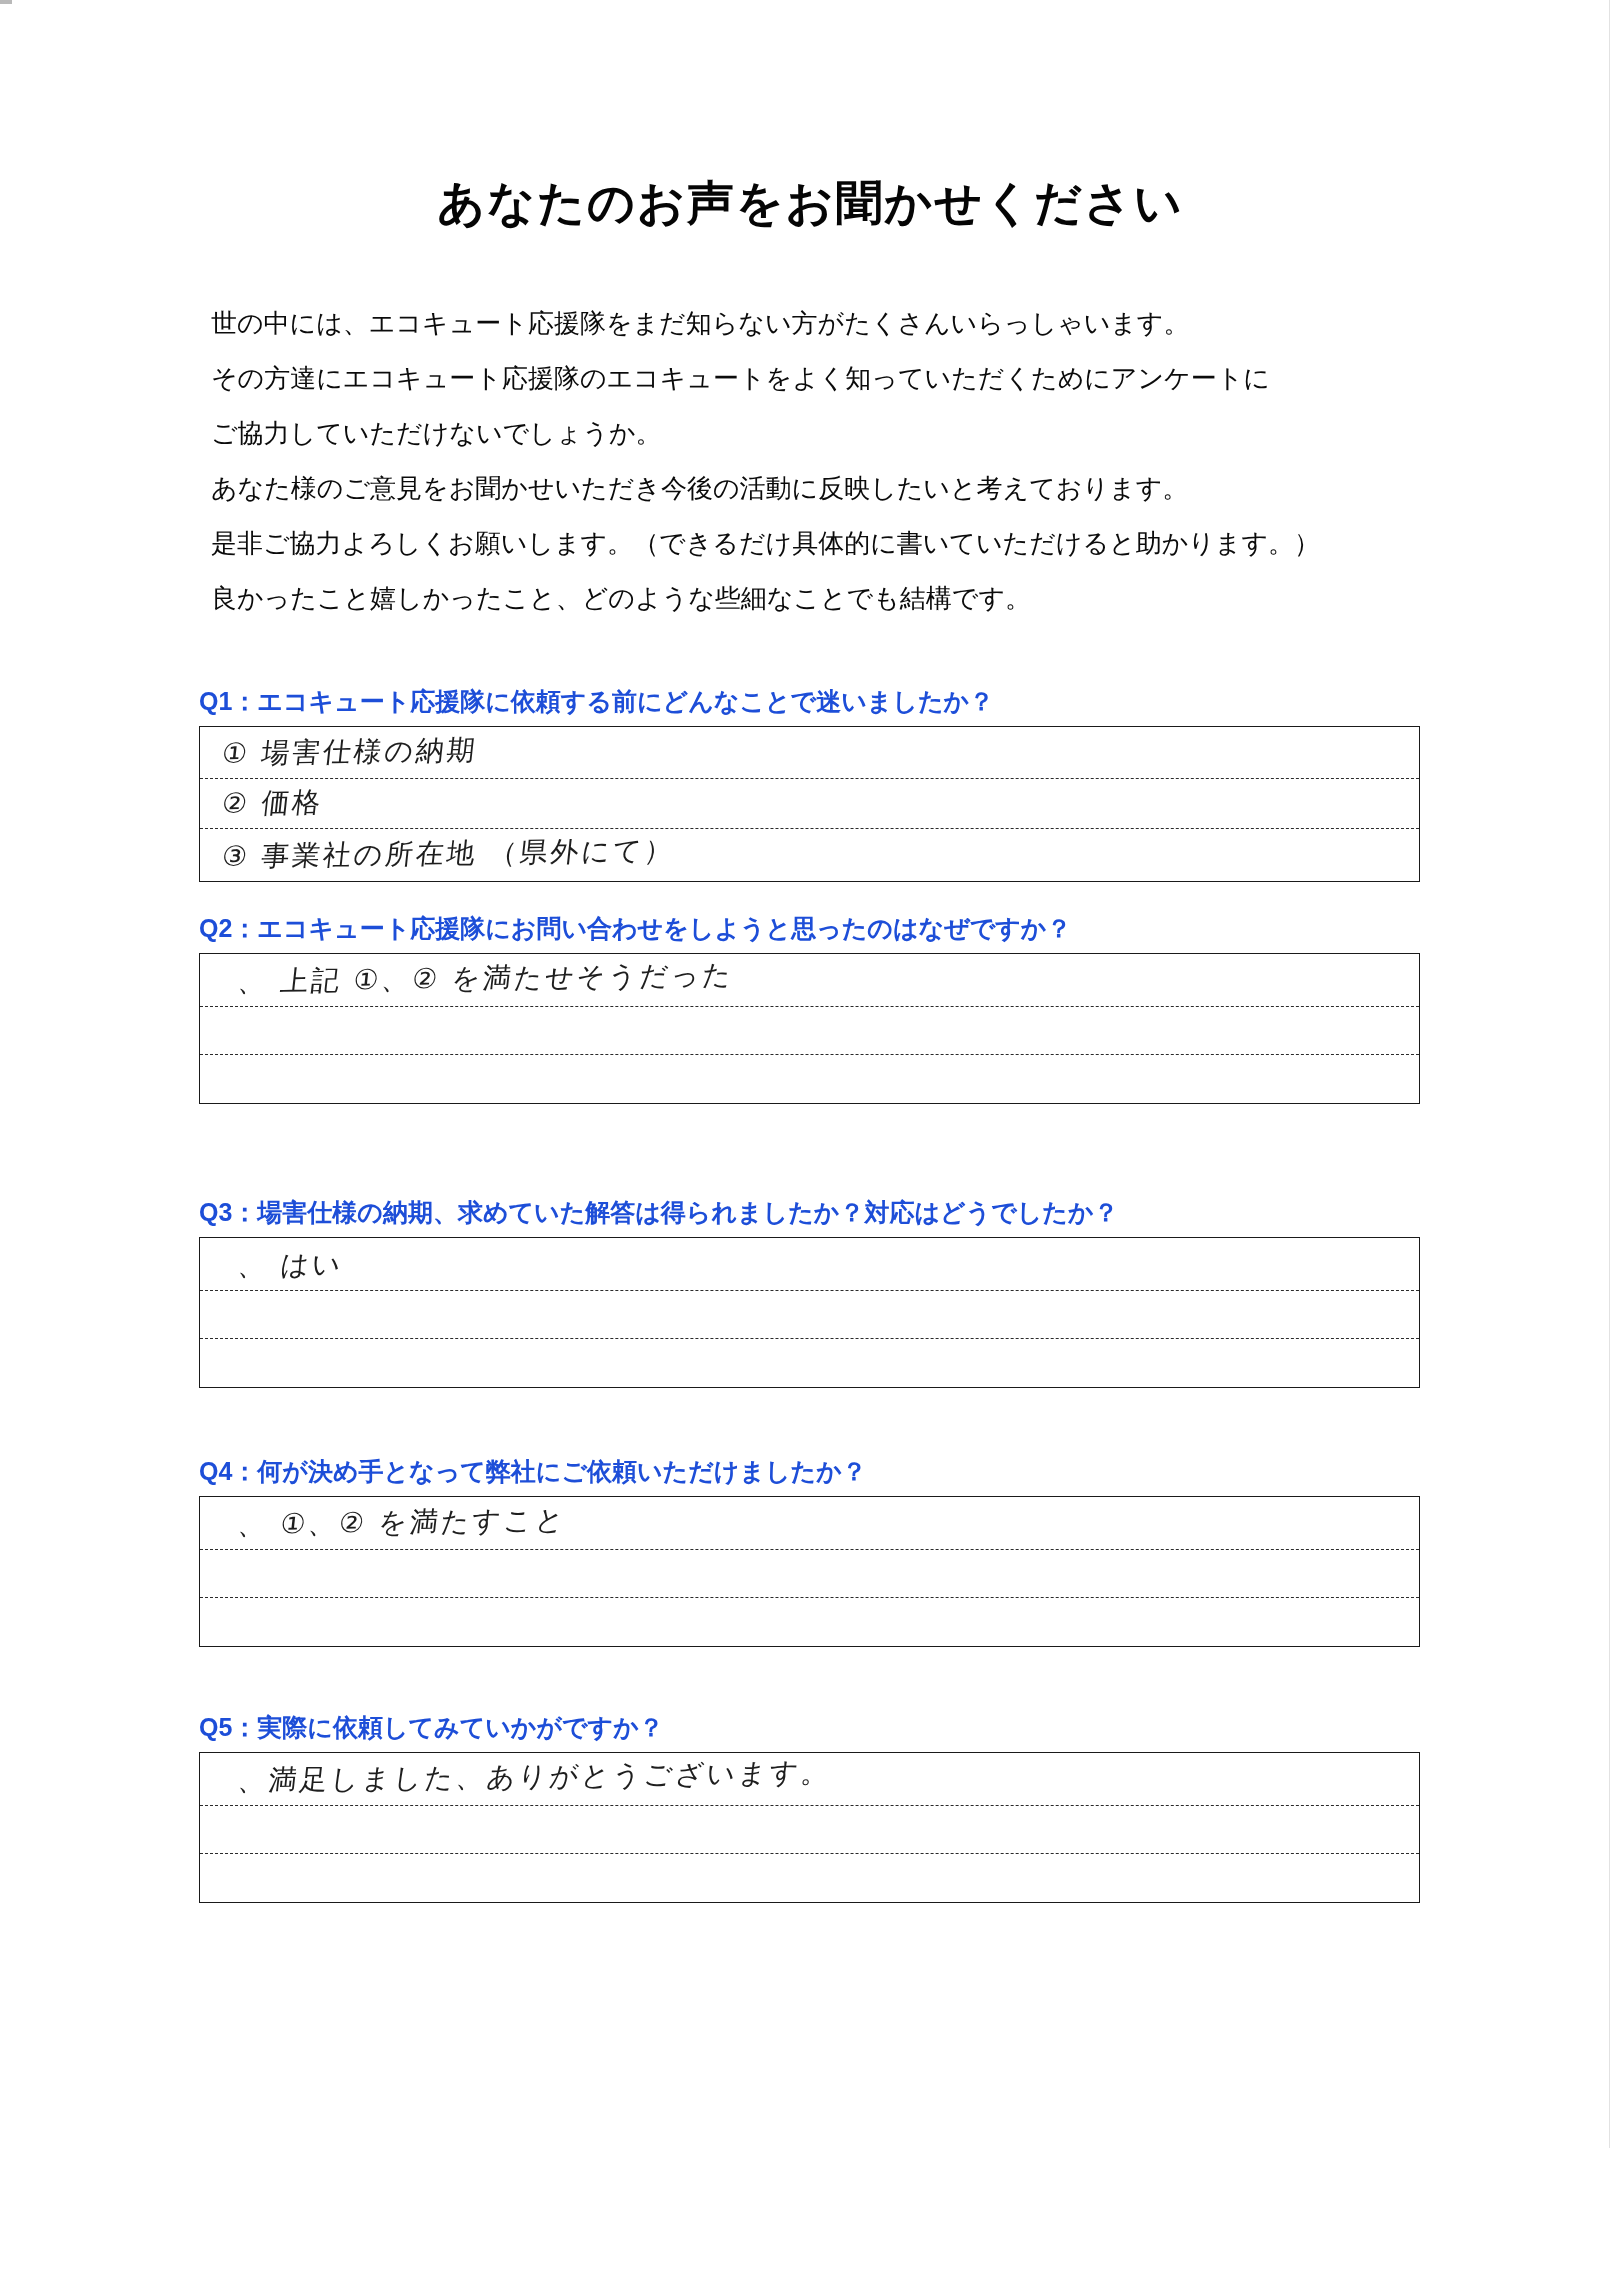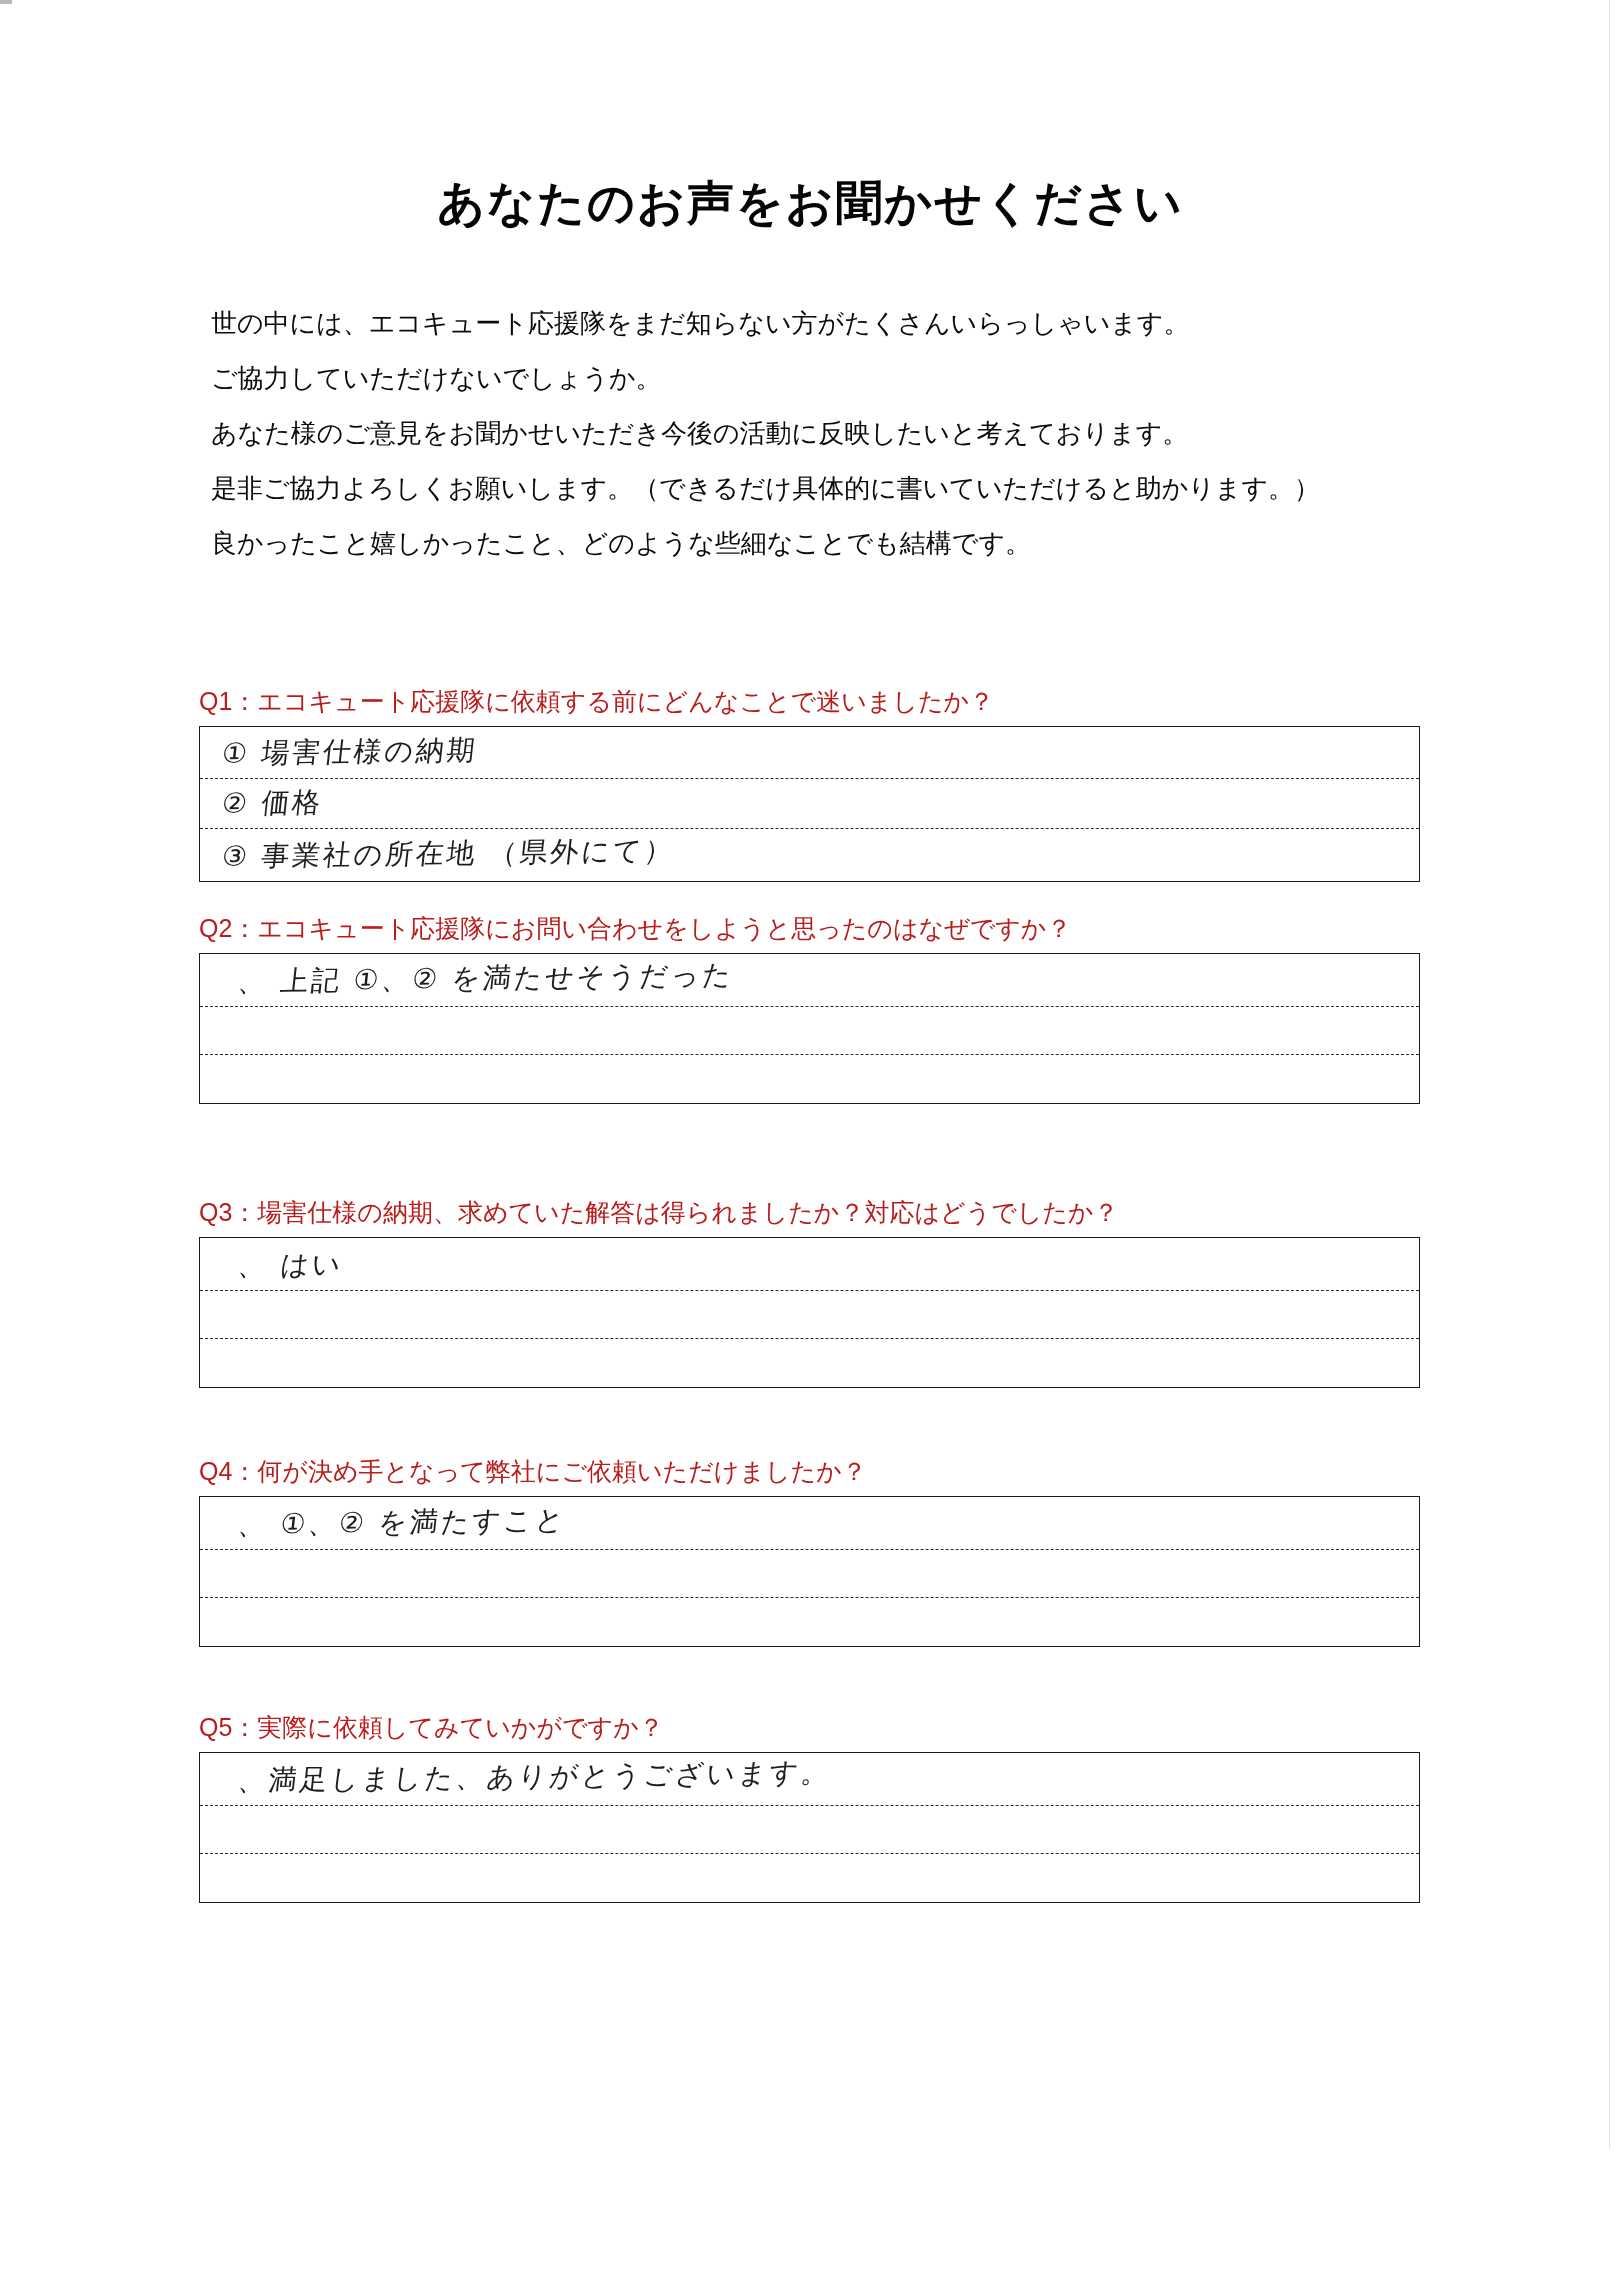--- a/index.html
+++ b/index.html
@@ -67,22 +67,22 @@
   }
 
   .qblock {
     position: absolute;
     left: 199px;
     width: 1221px;
   }
 
   .q-label {
     font-size: 25px;
-    font-weight: normal;
-    color: #b91c1c;
+    font-weight: bold;
+    color: #1d4ed8;
     white-space: nowrap;
     margin-bottom: 8px;
   }
 
   .answer-box {
     position: relative;
     border: 1.8px solid #1a1a1a;
     background: #ffffff;
     box-sizing: border-box;
   }
@@ -118,20 +118,21 @@
 
 <div id="page">
 
   <div class="scan-artifact-tl"></div>
   <div class="scan-edge-right"></div>
 
   <div class="doc-title">あなたのお声をお聞かせください</div>
 
   <div class="intro">
     <div class="intro-line">世の中には、エコキュート応援隊をまだ知らない方がたくさんいらっしゃいます。</div>
+    <div class="intro-line">その方達にエコキュート応援隊のエコキュートをよく知っていただくためにアンケートに</div>
     <div class="intro-line">ご協力していただけないでしょうか。</div>
     <div class="intro-line">あなた様のご意見をお聞かせいただき今後の活動に反映したいと考えております。</div>
     <div class="intro-line">是非ご協力よろしくお願いします。（できるだけ具体的に書いていただけると助かります。）</div>
     <div class="intro-line">良かったこと嬉しかったこと、どのような些細なことでも結構です。</div>
   </div>
 
   <div class="qblock" style="top:685px;">
     <div class="q-label">Q1：エコキュート応援隊に依頼する前にどんなことで迷いましたか？</div>
     <div class="answer-box">
       <div class="answer-row" style="height:52px;">

